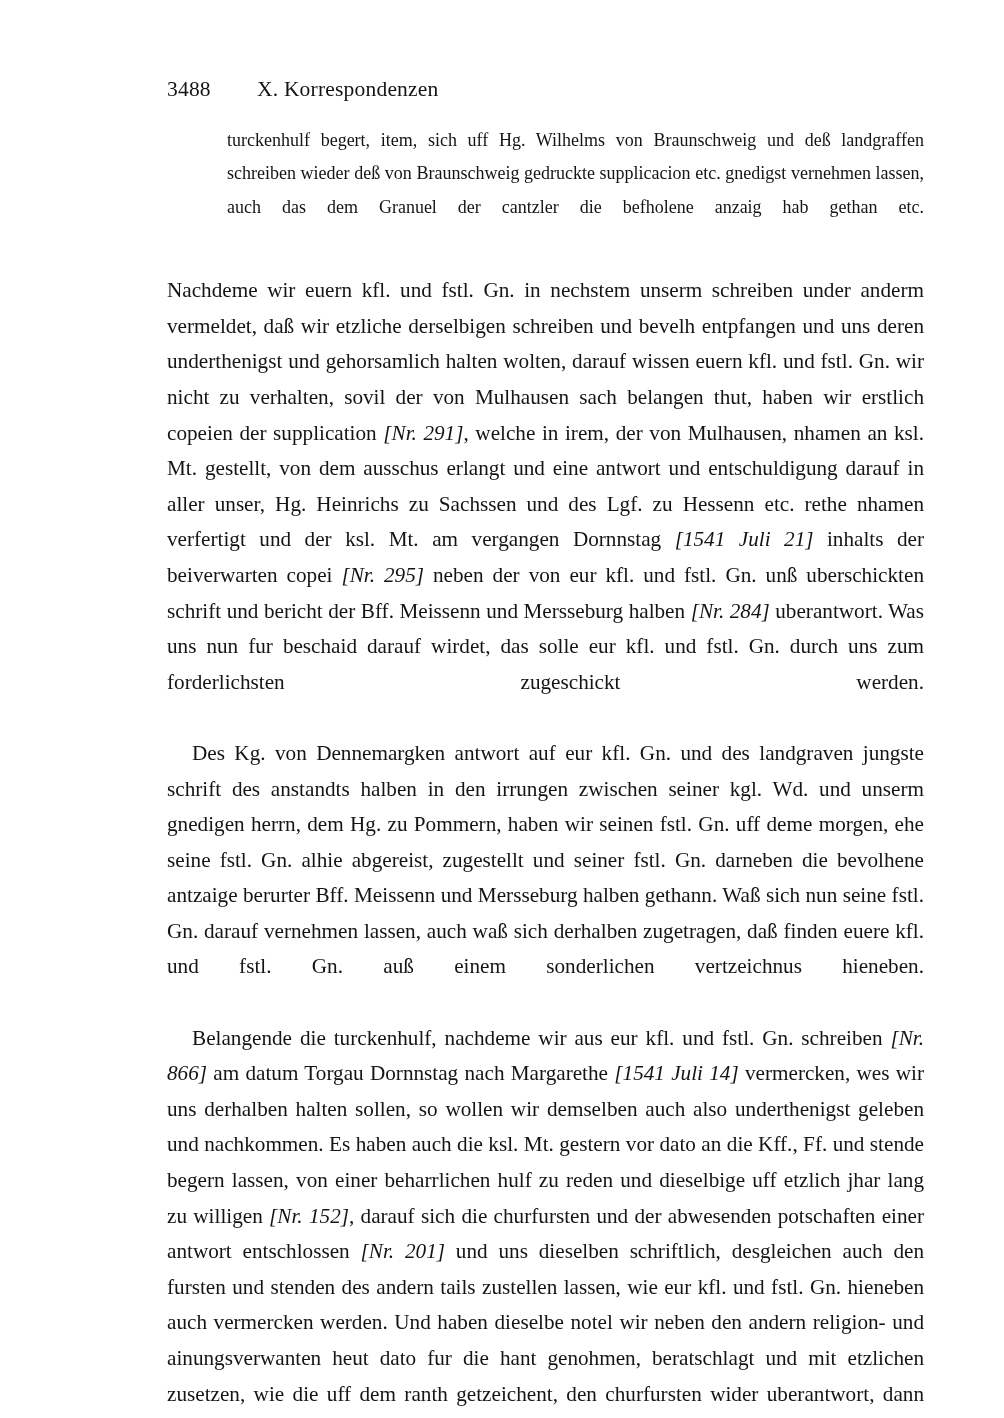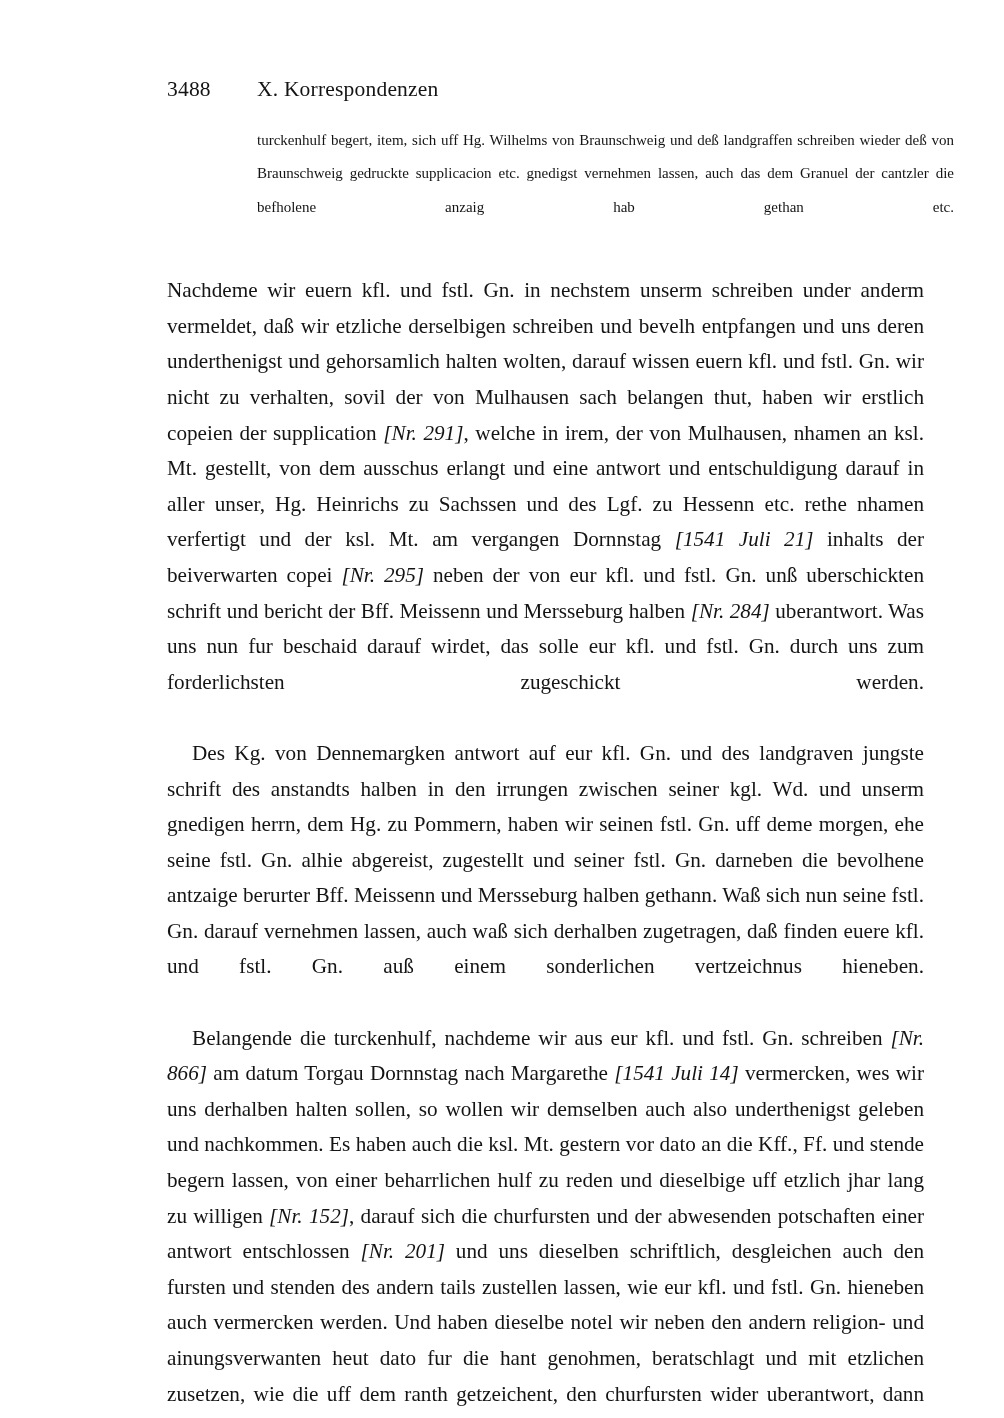--- a/index.html
+++ b/index.html
@@ -63,23 +63,23 @@
     line-height: 35.6px;
     text-align: justify;
     text-justify: inter-word;
     -webkit-hyphens: none;
     hyphens: none;
     word-spacing: 0.1px;
   }
 
   
   .extract {
-    margin-left: 90px;
+    margin-left: 60px;
     width: 697px;
-    font-size: 15px;
+    font-size: 18px;
     line-height: 33.3px;
     margin-bottom: 16px;
   }
 
   
   .para-flush {
     text-indent: 0;
   }
   
   .para-indent {

